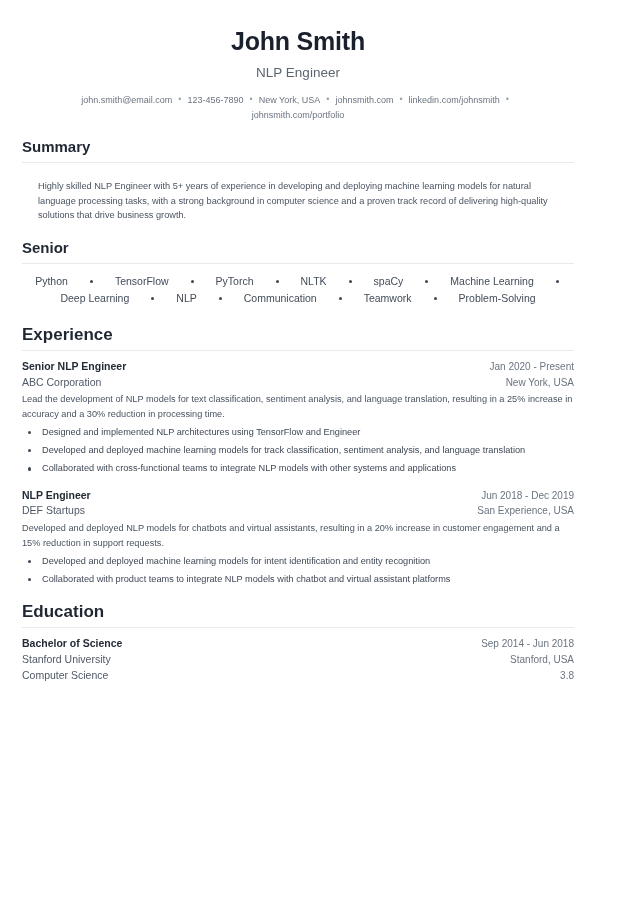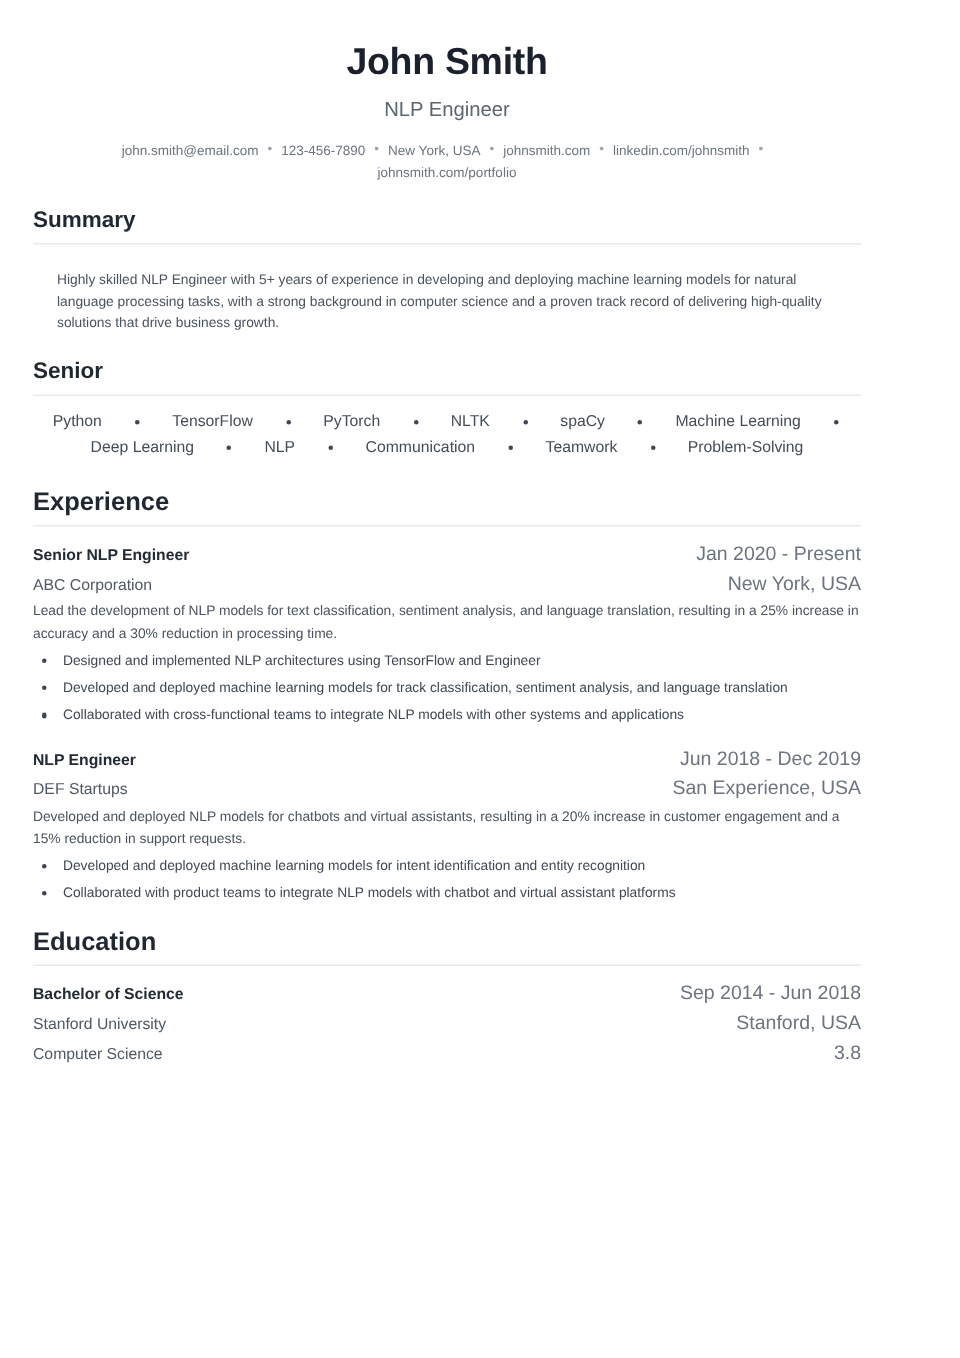--- a/index.html
+++ b/index.html
@@ -127,21 +127,21 @@
     font-size: 10.5px;
     font-weight: bold;
     color: #232b36;
   }
   .entry-left-secondary {
     font-size: 10.5px;
     font-weight: normal;
     color: #4f5866;
   }
   .entry-right {
-    font-size: 13px;
+    font-size: 10px;
     color: #6b7480;
     text-align: center;
     white-space: nowrap;
     padding-left: 14px;
   }
   .entry-desc {
     font-size: 9.2px;
     line-height: 1.6;
     color: #4a5361;
     margin: 2px 0 3px 0;

